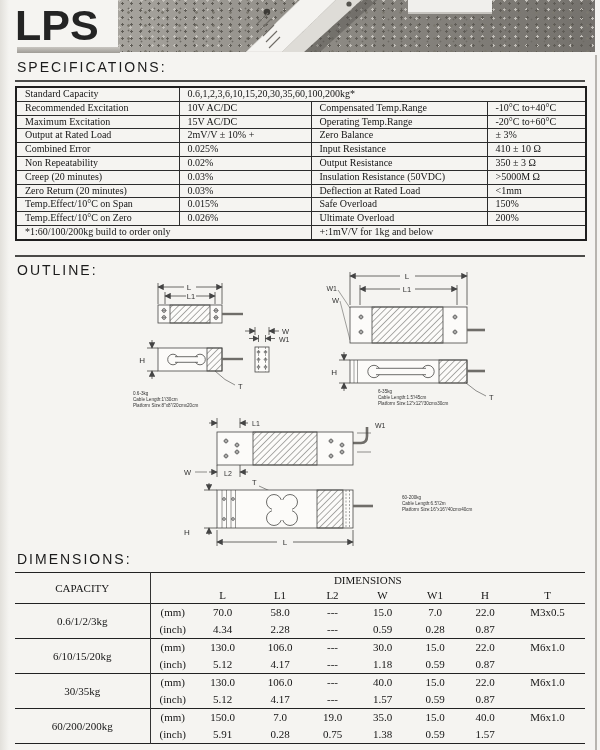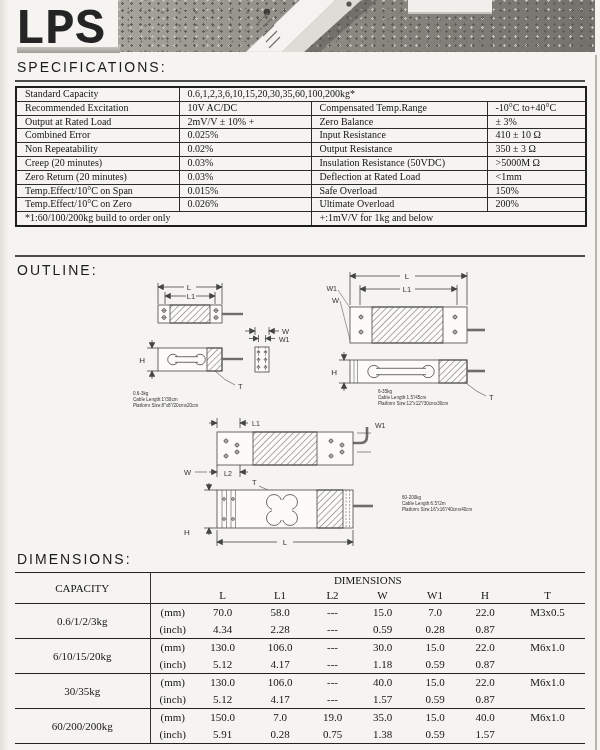--- a/index.html
+++ b/index.html
@@ -2,22 +2,22 @@
 <html><head>
 <meta charset="utf-8">
 <style>
   html,body{margin:0;padding:0;background:#d8d6d2;}
   .page{position:relative;width:600px;height:750px;background:#f5f4f1;overflow:hidden;
         font-family:"Liberation Serif",serif;color:#111;
         background-image:radial-gradient(#edebe7 0.5px, transparent 0.6px);
         background-size:6px 6px;}
   .edge-right{position:absolute;left:595px;top:55px;width:2px;height:695px;background:#b7b4af;}
   .edge-left{position:absolute;left:0;top:0;width:9px;height:750px;background:linear-gradient(to right,#e2e0db,rgba(0,0,0,0));}
-  .logo{position:absolute;left:15px;top:1px;font-family:Liberation Mono, monospace;
-        font-weight:bold;font-size:50px;letter-spacing:0px;color:#242424;}
+  .logo{position:absolute;left:15px;top:1px;font-family:Liberation Sans, sans-serif;
+        font-weight:bold;font-size:43px;letter-spacing:0px;color:#242424;}
   .logo-strip{position:absolute;left:17px;top:47px;width:103px;height:6px;
         background:linear-gradient(#c9c6c1,#9f9c96);}
   .photo{position:absolute;left:118px;top:0;width:477px;height:52px;
         background-color:#8f8c86;
         background-image:
           radial-gradient(circle,#5f5c56 1px, transparent 1.3px),
           radial-gradient(circle,#6d6a64 0.8px, transparent 1.1px),
           radial-gradient(circle,#c4c1bb 1px, transparent 1.3px),
           radial-gradient(circle,#7b786f 1.2px, transparent 1.5px),
           linear-gradient(100deg,#a7a49e 0%,#8d8a84 45%,#74716c 100%);
@@ -83,20 +83,26 @@
     <tbody>
         <tr>
       <td>Standard Capacity</td>
       <td colspan="3">0.6,1,2,3,6,10,15,20,30,35,60,100,200kg*</td>
     </tr>
     <tr>
           <td>Recommended Excitation</td>
           <td>10V AC/DC</td>
           <td>Compensated Temp.Range</td>
           <td>-10°C to+40°C</td>
+        </tr>
+    <tr>
+          <td>Maximum Excitation</td>
+          <td>15V AC/DC</td>
+          <td>Operating Temp.Range</td>
+          <td>-20°C to+60°C</td>
         </tr>
     <tr>
           <td>Output at Rated Load</td>
           <td>2mV/V ± 10% +</td>
           <td>Zero Balance</td>
           <td>± 3%</td>
         </tr>
     <tr>
           <td>Combined Error</td>
           <td>0.025%</td>

